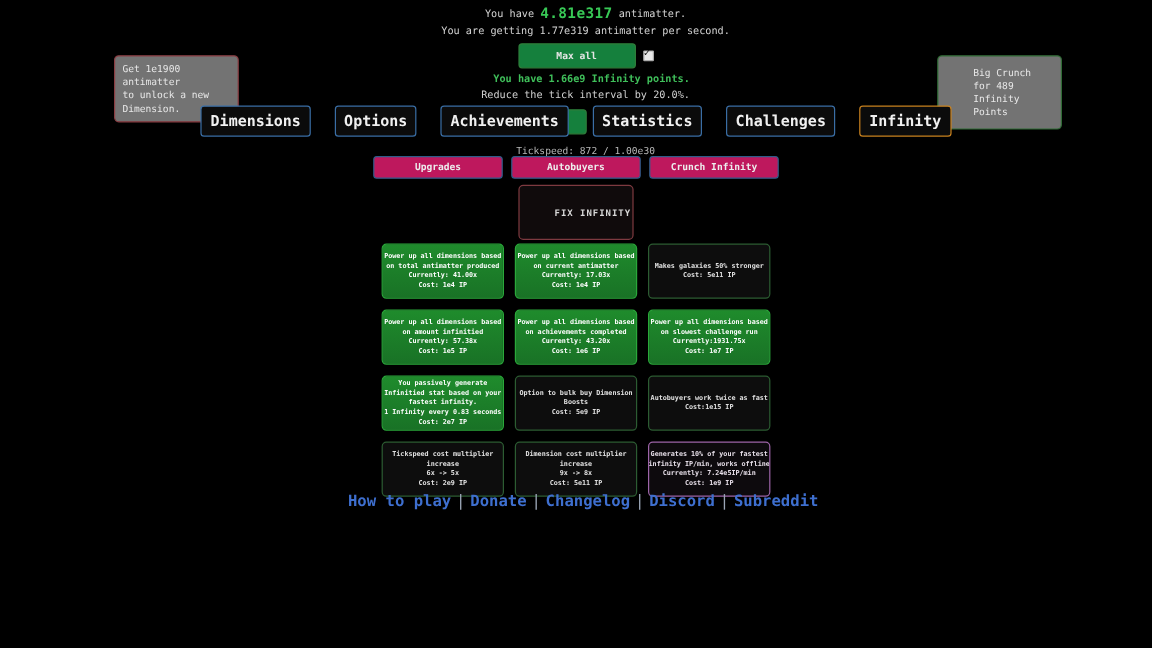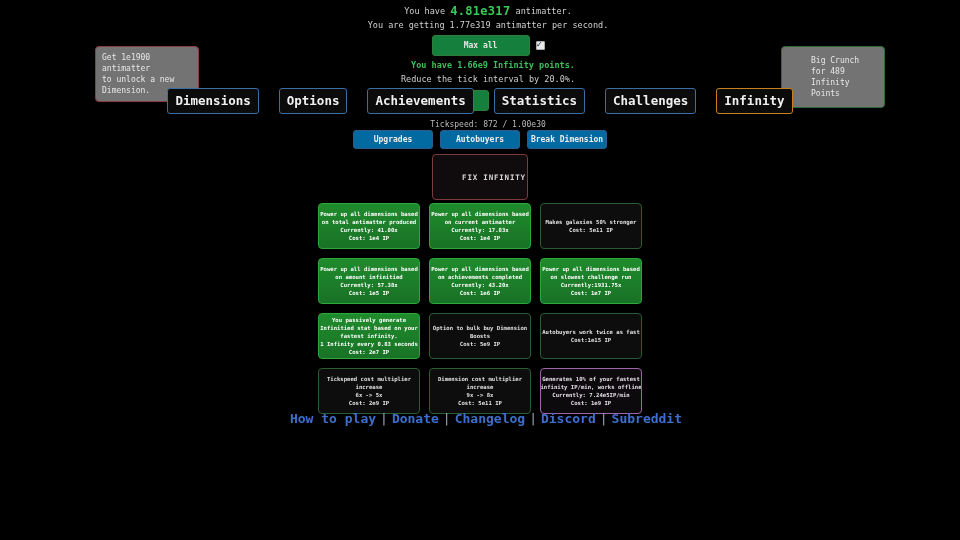--- a/index.html
+++ b/index.html
@@ -98,25 +98,25 @@
   .tab.active { border-color: #c8811e; }
 
   
   .subtabbar {
     position: absolute; top: 130px; left: 0; right: 0;
     display: flex; justify-content: center; gap: 7px;
   }
   .subtab {
     border: 1px solid #2f5c8a;
     border-radius: 3px;
-    background: #0369a1;
+    background: #be185d;
     color: #ededed;
     font-size: 8px;
     font-weight: bold;
-    width: 80px;
+    width: 108px;
     padding: 4px 0;
     text-align: center;
     cursor: pointer;
   }
 
   
   .fix-infinity {
     position: absolute; top: 154px; left: 50%;
     transform: translateX(-50%);
     width: 96px; height: 46px;
@@ -229,21 +229,21 @@
     <div class="tab">Options</div>
     <div class="tab">Achievements</div>
     <div class="tab">Statistics</div>
     <div class="tab">Challenges</div>
     <div class="tab active">Infinity</div>
   </div>
 
 <div class="subtabbar" id="subtabbar">
     <div class="subtab">Upgrades</div>
     <div class="subtab">Autobuyers</div>
-    <div class="subtab">Break Dimension</div>
+    <div class="subtab">Crunch Infinity</div>
   </div>
 
 <div class="fix-infinity">FIX INFINITY</div>
 
 <div class="grid" id="grid">
     <div class="card bought">
       <span class="ln">Power up all dimensions based</span>
       <span class="ln">on total antimatter produced</span>
       <span class="ln">Currently: 41.00x</span>
       <span class="ln">Cost: 1e4 IP</span>

